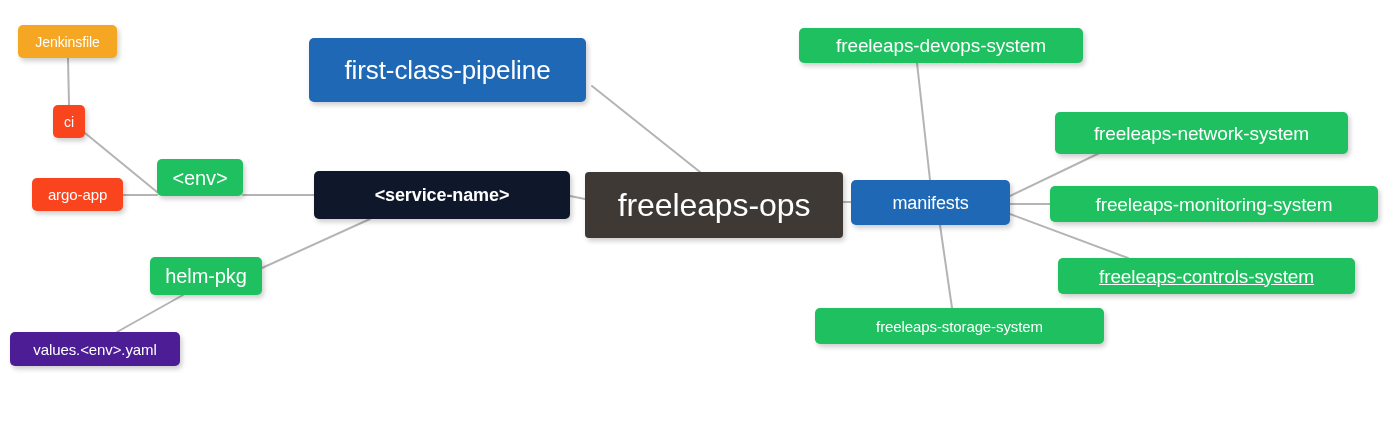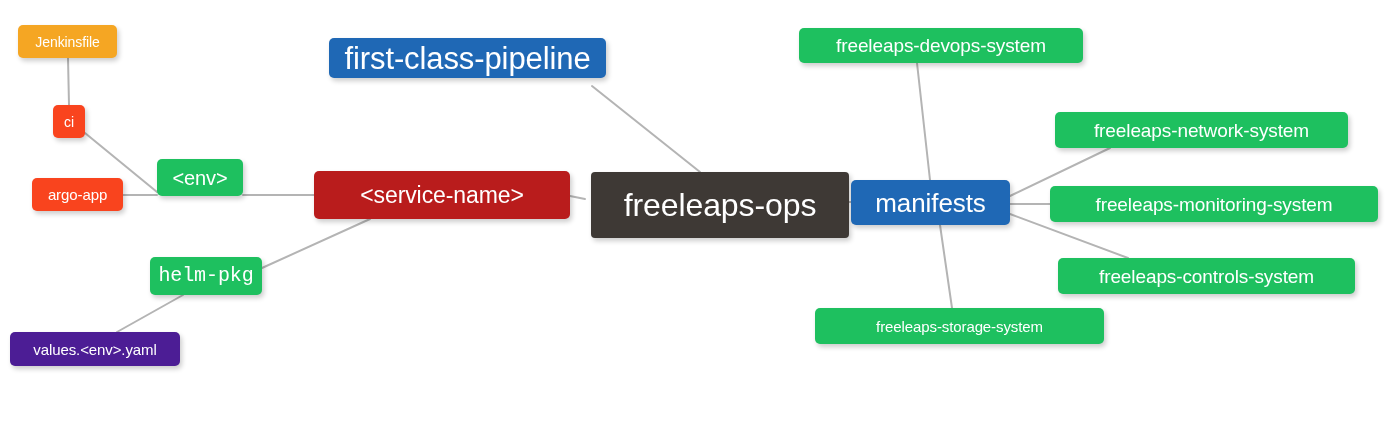--- a/index.html
+++ b/index.html
@@ -64,25 +64,25 @@
       <line x1="1010" y1="196" x2="1110" y2="148" stroke="#b4b4b4" stroke-width="2" stroke-linecap="round"></line>
       <line x1="1010" y1="204" x2="1050" y2="204" stroke="#b4b4b4" stroke-width="2" stroke-linecap="round"></line>
       <line x1="1010" y1="214" x2="1128" y2="258" stroke="#b4b4b4" stroke-width="2" stroke-linecap="round"></line>
       <line x1="940" y1="225" x2="952" y2="308" stroke="#b4b4b4" stroke-width="2" stroke-linecap="round"></line>
     </svg>
   <div id="node-layer">
       <div class="node" style="left: 18px; top: 25px; width: 99px; height: 33px; background: rgb(245, 166, 35); font-size: 14px;">Jenkinsfile</div>
       <div class="node" style="left: 53px; top: 105px; width: 32px; height: 33px; background: rgb(249, 68, 30); font-size: 14px;">ci</div>
       <div class="node" style="left: 32px; top: 178px; width: 91px; height: 33px; background: rgb(249, 68, 30); font-size: 15px;">argo-app</div>
       <div class="node" style="left: 157px; top: 159px; width: 86px; height: 37px; background: rgb(30, 192, 95); font-size: 20px;">&lt;env&gt;</div>
-      <div class="node" style="left: 150px; top: 257px; width: 112px; height: 38px; background: rgb(30, 192, 95); font-size: 20px; font-family: Liberation Mono, monospace;">helm-pkg</div>
+      <div class="node" style="left: 150px; top: 257px; width: 112px; height: 38px; background: rgb(30, 192, 95); font-size: 20px;">helm-pkg</div>
       <div class="node" style="left: 10px; top: 332px; width: 170px; height: 34px; background: #4c1d95; font-size: 15px;">values.&lt;env&gt;.yaml</div>
-      <div class="node" style="left: 329px; top: 38px; width: 277px; height: 40px; background: rgb(31, 104, 181); font-size: 31px;">first-class-pipeline</div>
-      <div class="node" style="left: 314px; top: 171px; width: 256px; height: 48px; background: #b91c1c; font-size: 23px;">&lt;service-name&gt;</div>
-      <div class="node root" style="left: 585px; top: 172px; width: 258px; height: 66px; background: rgb(62, 57, 53); font-size: 32px; margin-left: 6px;">freeleaps-ops</div>
-      <div class="node" style="left: 851px; top: 180px; width: 159px; height: 45px; background: rgb(31, 104, 181); font-size: 26px;">manifests</div>
+      <div class="node" style="left: 309px; top: 38px; width: 277px; height: 64px; background: rgb(31, 104, 181); font-size: 26px;">first-class-pipeline</div>
+      <div class="node" style="left: 314px; top: 171px; width: 256px; height: 48px; background: #0f172a; font-size: 18px; font-weight: bold;">&lt;service-name&gt;</div>
+      <div class="node root" style="left: 585px; top: 172px; width: 258px; height: 66px; background: rgb(62, 57, 53); font-size: 32px;">freeleaps-ops</div>
+      <div class="node" style="left: 851px; top: 180px; width: 159px; height: 45px; background: rgb(31, 104, 181); font-size: 18px;">manifests</div>
       <div class="node" style="left: 799px; top: 28px; width: 284px; height: 35px; background: rgb(30, 192, 95); font-size: 19px;">freeleaps-devops-system</div>
-      <div class="node" style="left: 1055px; top: 112px; width: 293px; height: 36px; background: rgb(30, 192, 95); font-size: 19px;">freeleaps-network-system</div>
+      <div class="node" style="left: 1055px; top: 112px; width: 293px; height: 42px; background: rgb(30, 192, 95); font-size: 19px;">freeleaps-network-system</div>
       <div class="node" style="left: 1050px; top: 186px; width: 328px; height: 36px; background: rgb(30, 192, 95); font-size: 19px;">freeleaps-monitoring-system</div>
-      <div class="node" style="left: 1058px; top: 258px; width: 297px; height: 36px; background: rgb(30, 192, 95); font-size: 19px;">freeleaps-controls-system</div>
+      <div class="node" style="left: 1058px; top: 258px; width: 297px; height: 36px; background: rgb(30, 192, 95); font-size: 19px; text-decoration: underline;">freeleaps-controls-system</div>
       <div class="node" style="left: 815px; top: 308px; width: 289px; height: 36px; background: rgb(30, 192, 95); font-size: 15px;">freeleaps-storage-system</div>
     </div>
 </div>
 
 </body></html>

